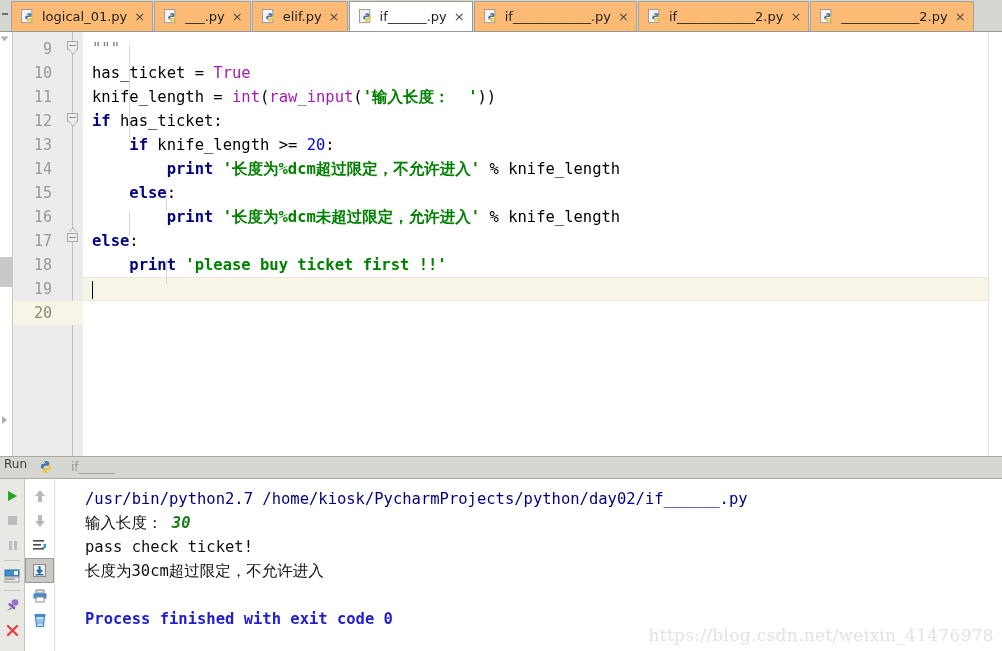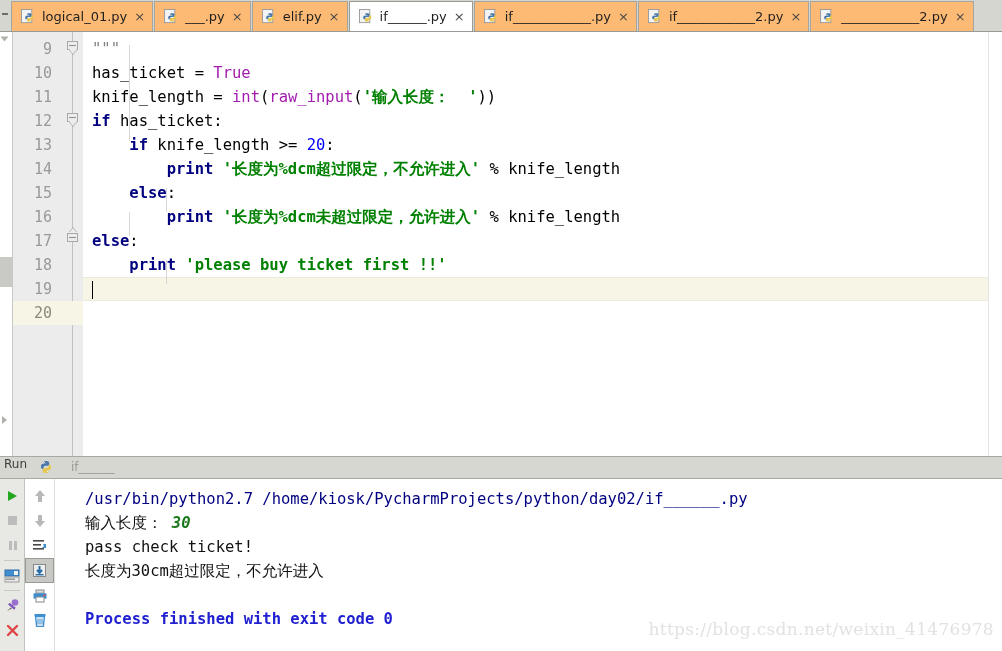--- a/index.html
+++ b/index.html
@@ -315,21 +315,21 @@
     color: #000000;
     margin-left: 20px;
   }
   .con-blue { color: #000080; }
   .con-proc { color: #2020d0; font-weight: bold; }
   .con-in   { color: #1a7a1a; font-style: italic; font-weight: bold; }
   .con-black{ color: #111111; }
 
   .watermark {
     position: absolute;
-    right: 8px; bottom: 12px;
+    right: 8px; bottom: 6px;
     font-family: "DejaVu Serif", "Liberation Serif", serif;
     font-size: 17px;
     color: #e2e2e2;
     letter-spacing: 0.3px;
     white-space: nowrap;
   }
 </style>
 </head>
 <body>
 

